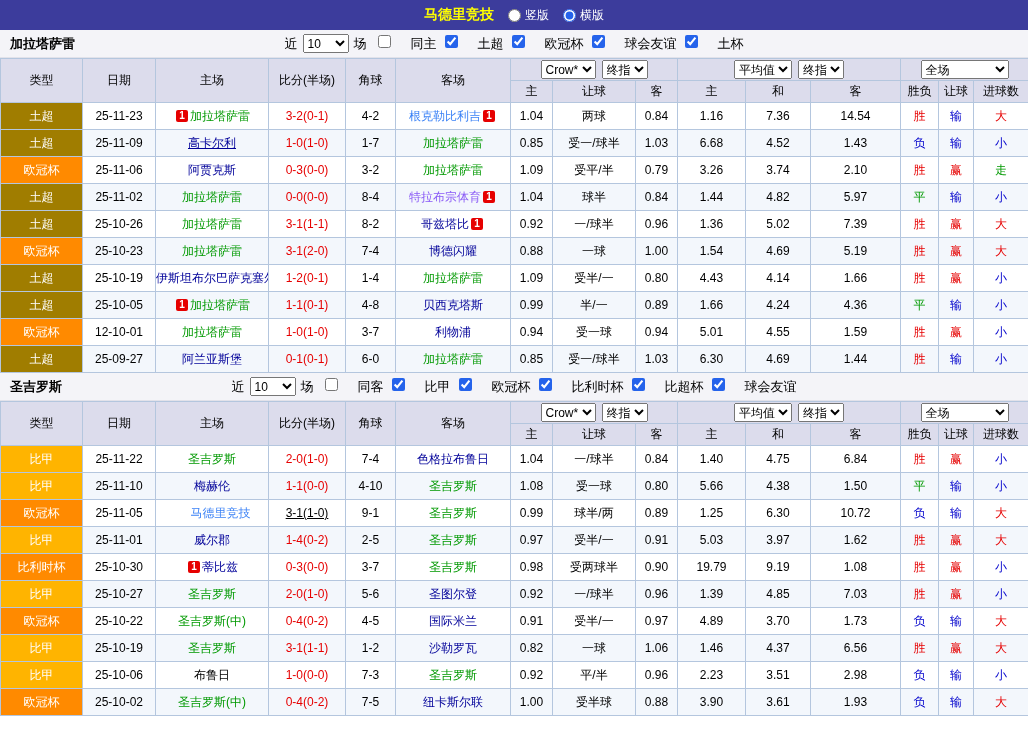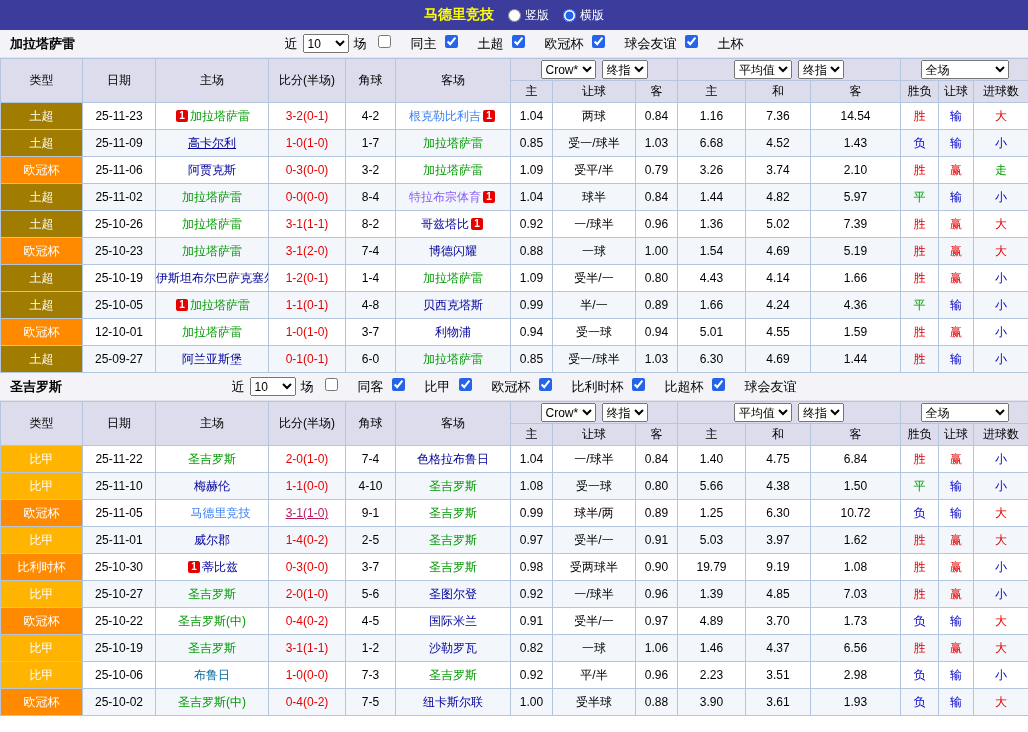--- a/index.html
+++ b/index.html
@@ -434,21 +434,21 @@
           <td class="avg-cell">4.38</td>
           <td class="avg-cell">1.50</td>
           <td class="res-cell" style="color: rgb(0, 153, 0);">平</td>
           <td class="res-cell" style="color: rgb(0, 0, 204);">输</td>
           <td class="res-cell" style="color: rgb(0, 0, 204);">小</td>
         </tr>
         <tr>
           <td class="type-cell" style="background: rgb(255, 138, 0);">欧冠杯</td>
           <td class="date-cell">25-11-05</td>
           <td class="team-cell"><span class="team" style="color: #3b82f6; margin-left: 17px;">马德里竞技</span></td>
-          <td class="score-cell" style="color: #be185d; text-decoration: underline;">3-1(1-0)</td>
+          <td class="score-cell" style="color: #000000; text-decoration: underline;">3-1(1-0)</td>
           <td class="corner-cell">9-1</td>
           <td class="team-cell"><span class="team self" style="color: rgb(0, 153, 0);">圣吉罗斯</span></td>
           <td class="odds-cell">0.99</td>
           <td class="odds-cell">球半/两</td>
           <td class="odds-cell">0.89</td>
           <td class="avg-cell">1.25</td>
           <td class="avg-cell">6.30</td>
           <td class="avg-cell">10.72</td>
           <td class="res-cell" style="color: rgb(0, 0, 204);">负</td>
           <td class="res-cell" style="color: rgb(0, 0, 204);">输</td>
@@ -535,21 +535,21 @@
           <td class="avg-cell">1.46</td>
           <td class="avg-cell">4.37</td>
           <td class="avg-cell">6.56</td>
           <td class="res-cell" style="color: rgb(230, 0, 0);">胜</td>
           <td class="res-cell" style="color: rgb(230, 0, 0);">赢</td>
           <td class="res-cell" style="color: rgb(230, 0, 0);">大</td>
         </tr>
         <tr>
           <td class="type-cell" style="background: rgb(255, 180, 0);">比甲</td>
           <td class="date-cell">25-10-06</td>
-          <td class="team-cell"><span class="team" style="color: #0369a1;">布鲁日</span></td>
+          <td class="team-cell"><span class="team" style="color: #000000;">布鲁日</span></td>
           <td class="score-cell" style="color: rgb(230, 0, 0);">1-0(0-0)</td>
           <td class="corner-cell">7-3</td>
           <td class="team-cell"><span class="team self" style="color: rgb(0, 153, 0);">圣吉罗斯</span></td>
           <td class="odds-cell">0.92</td>
           <td class="odds-cell">平/半</td>
           <td class="odds-cell">0.96</td>
           <td class="avg-cell">2.23</td>
           <td class="avg-cell">3.51</td>
           <td class="avg-cell">2.98</td>
           <td class="res-cell" style="color: rgb(0, 0, 204);">负</td>

